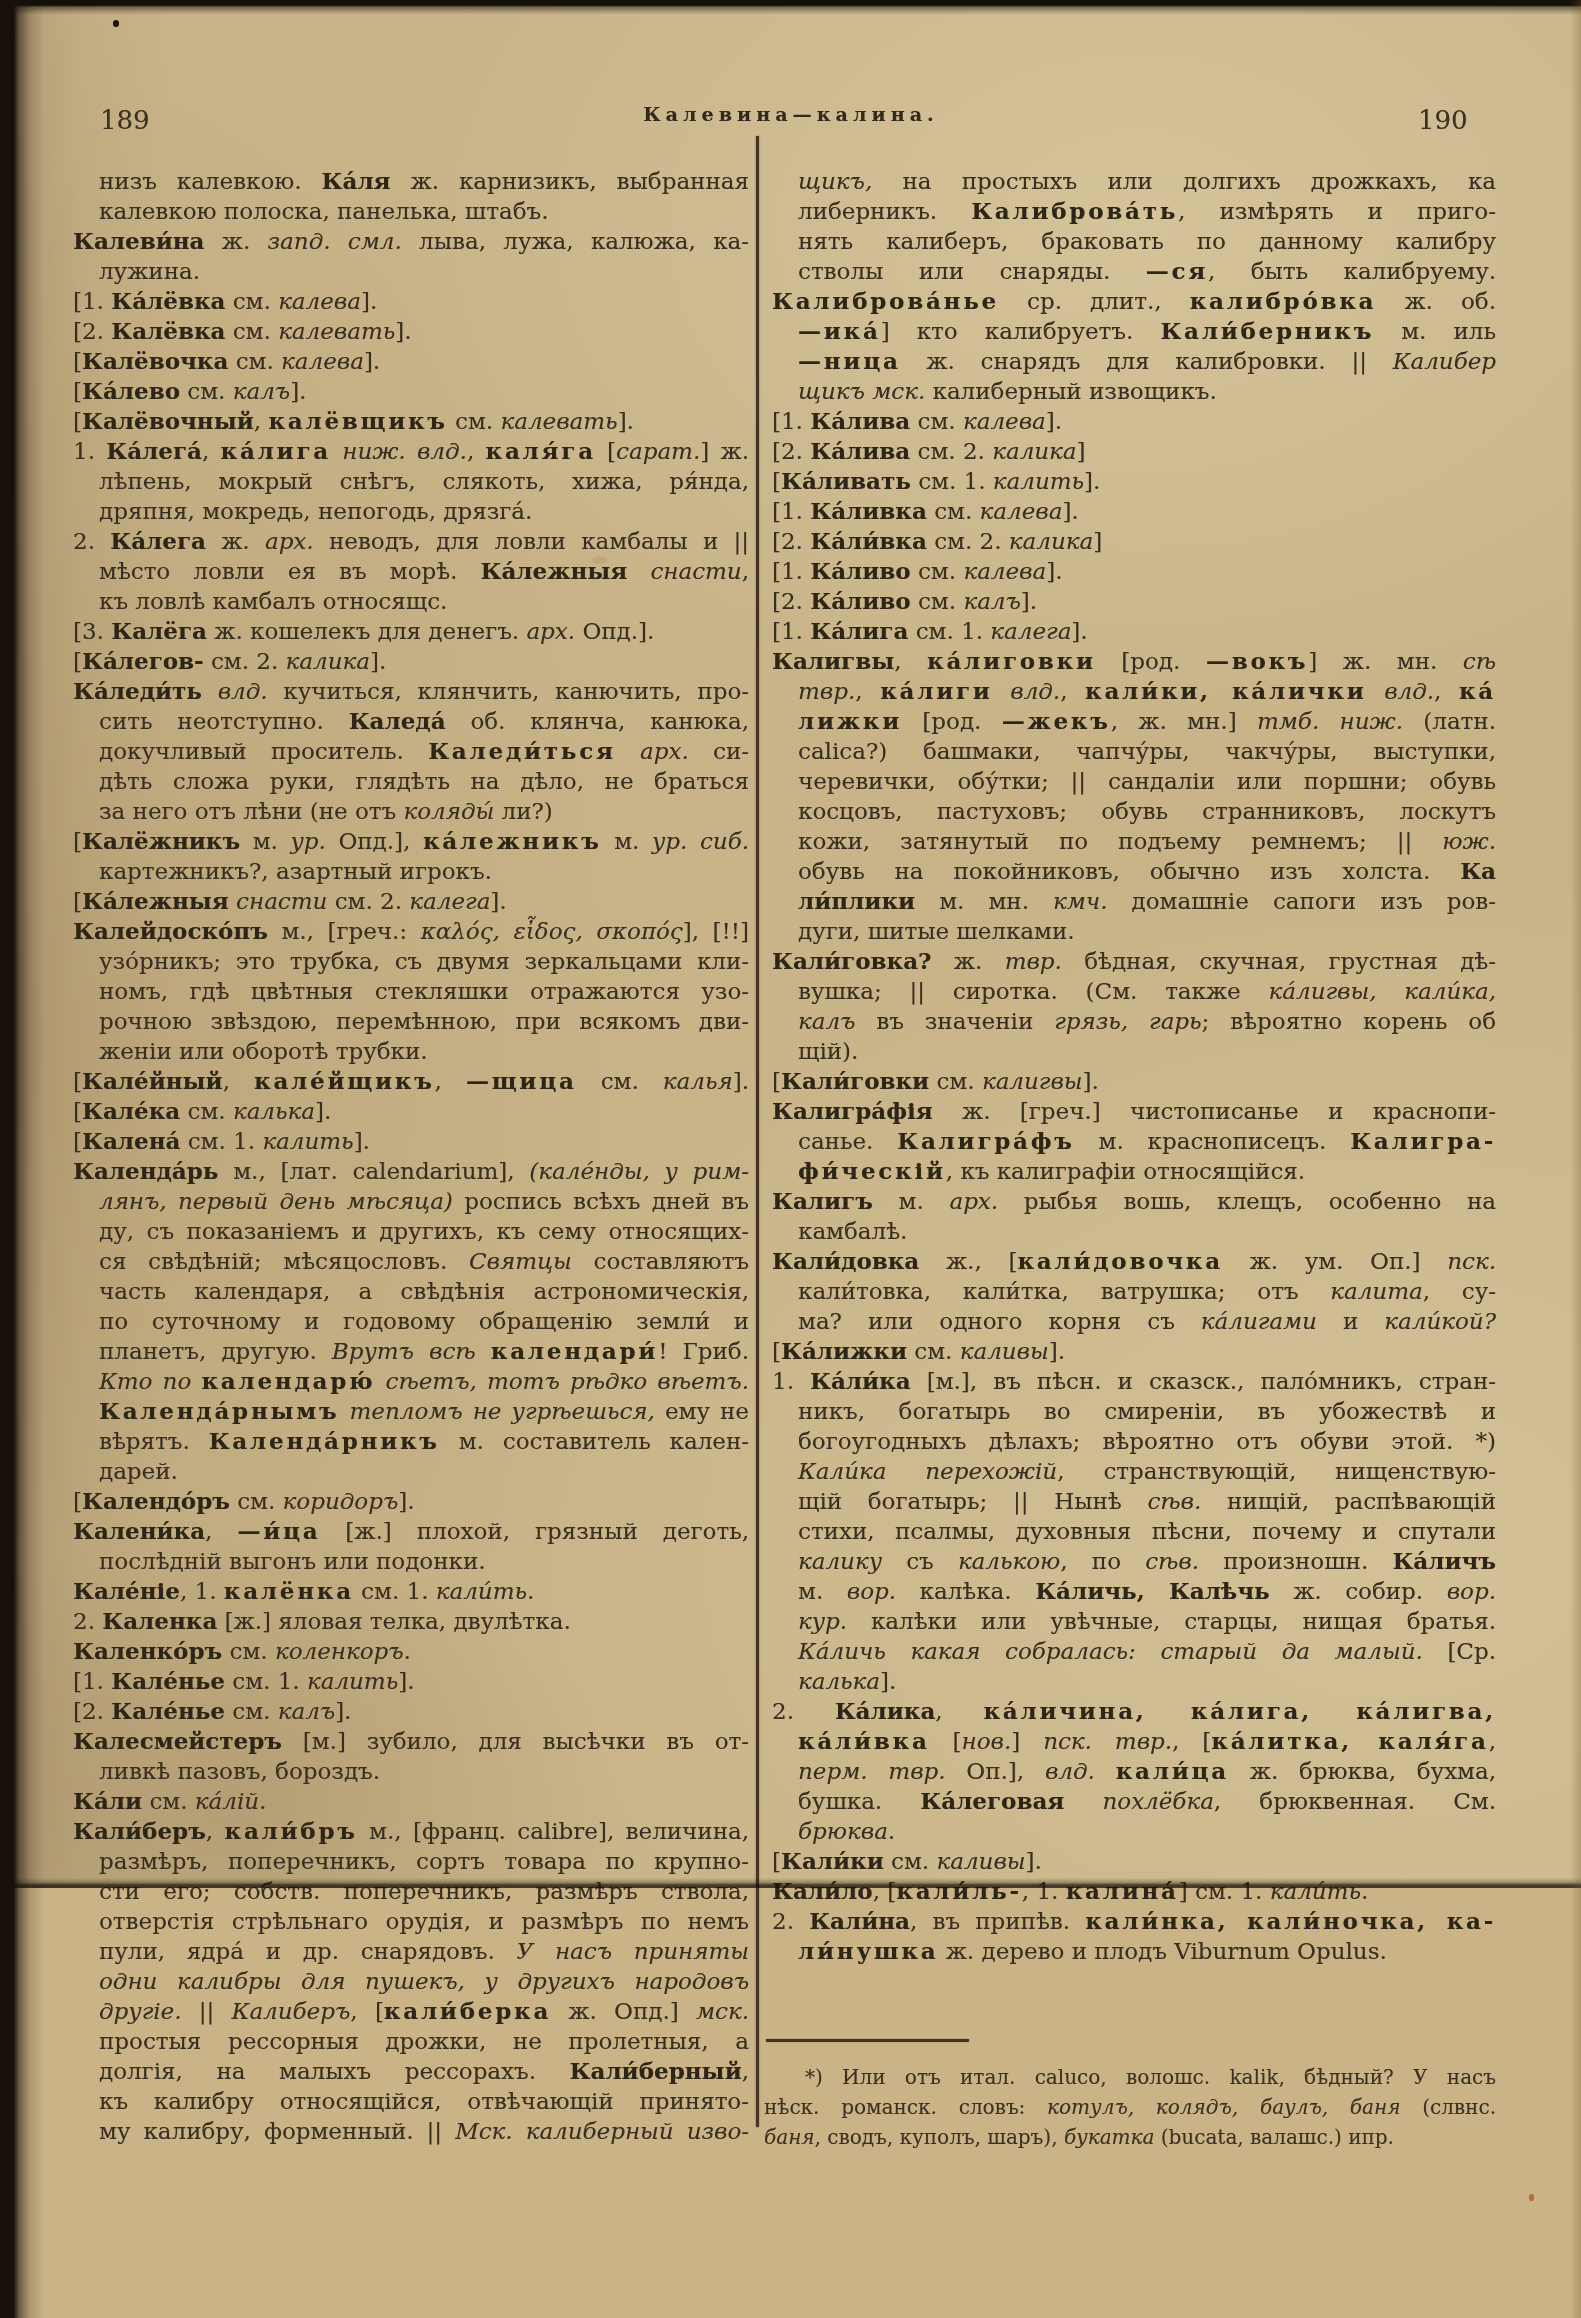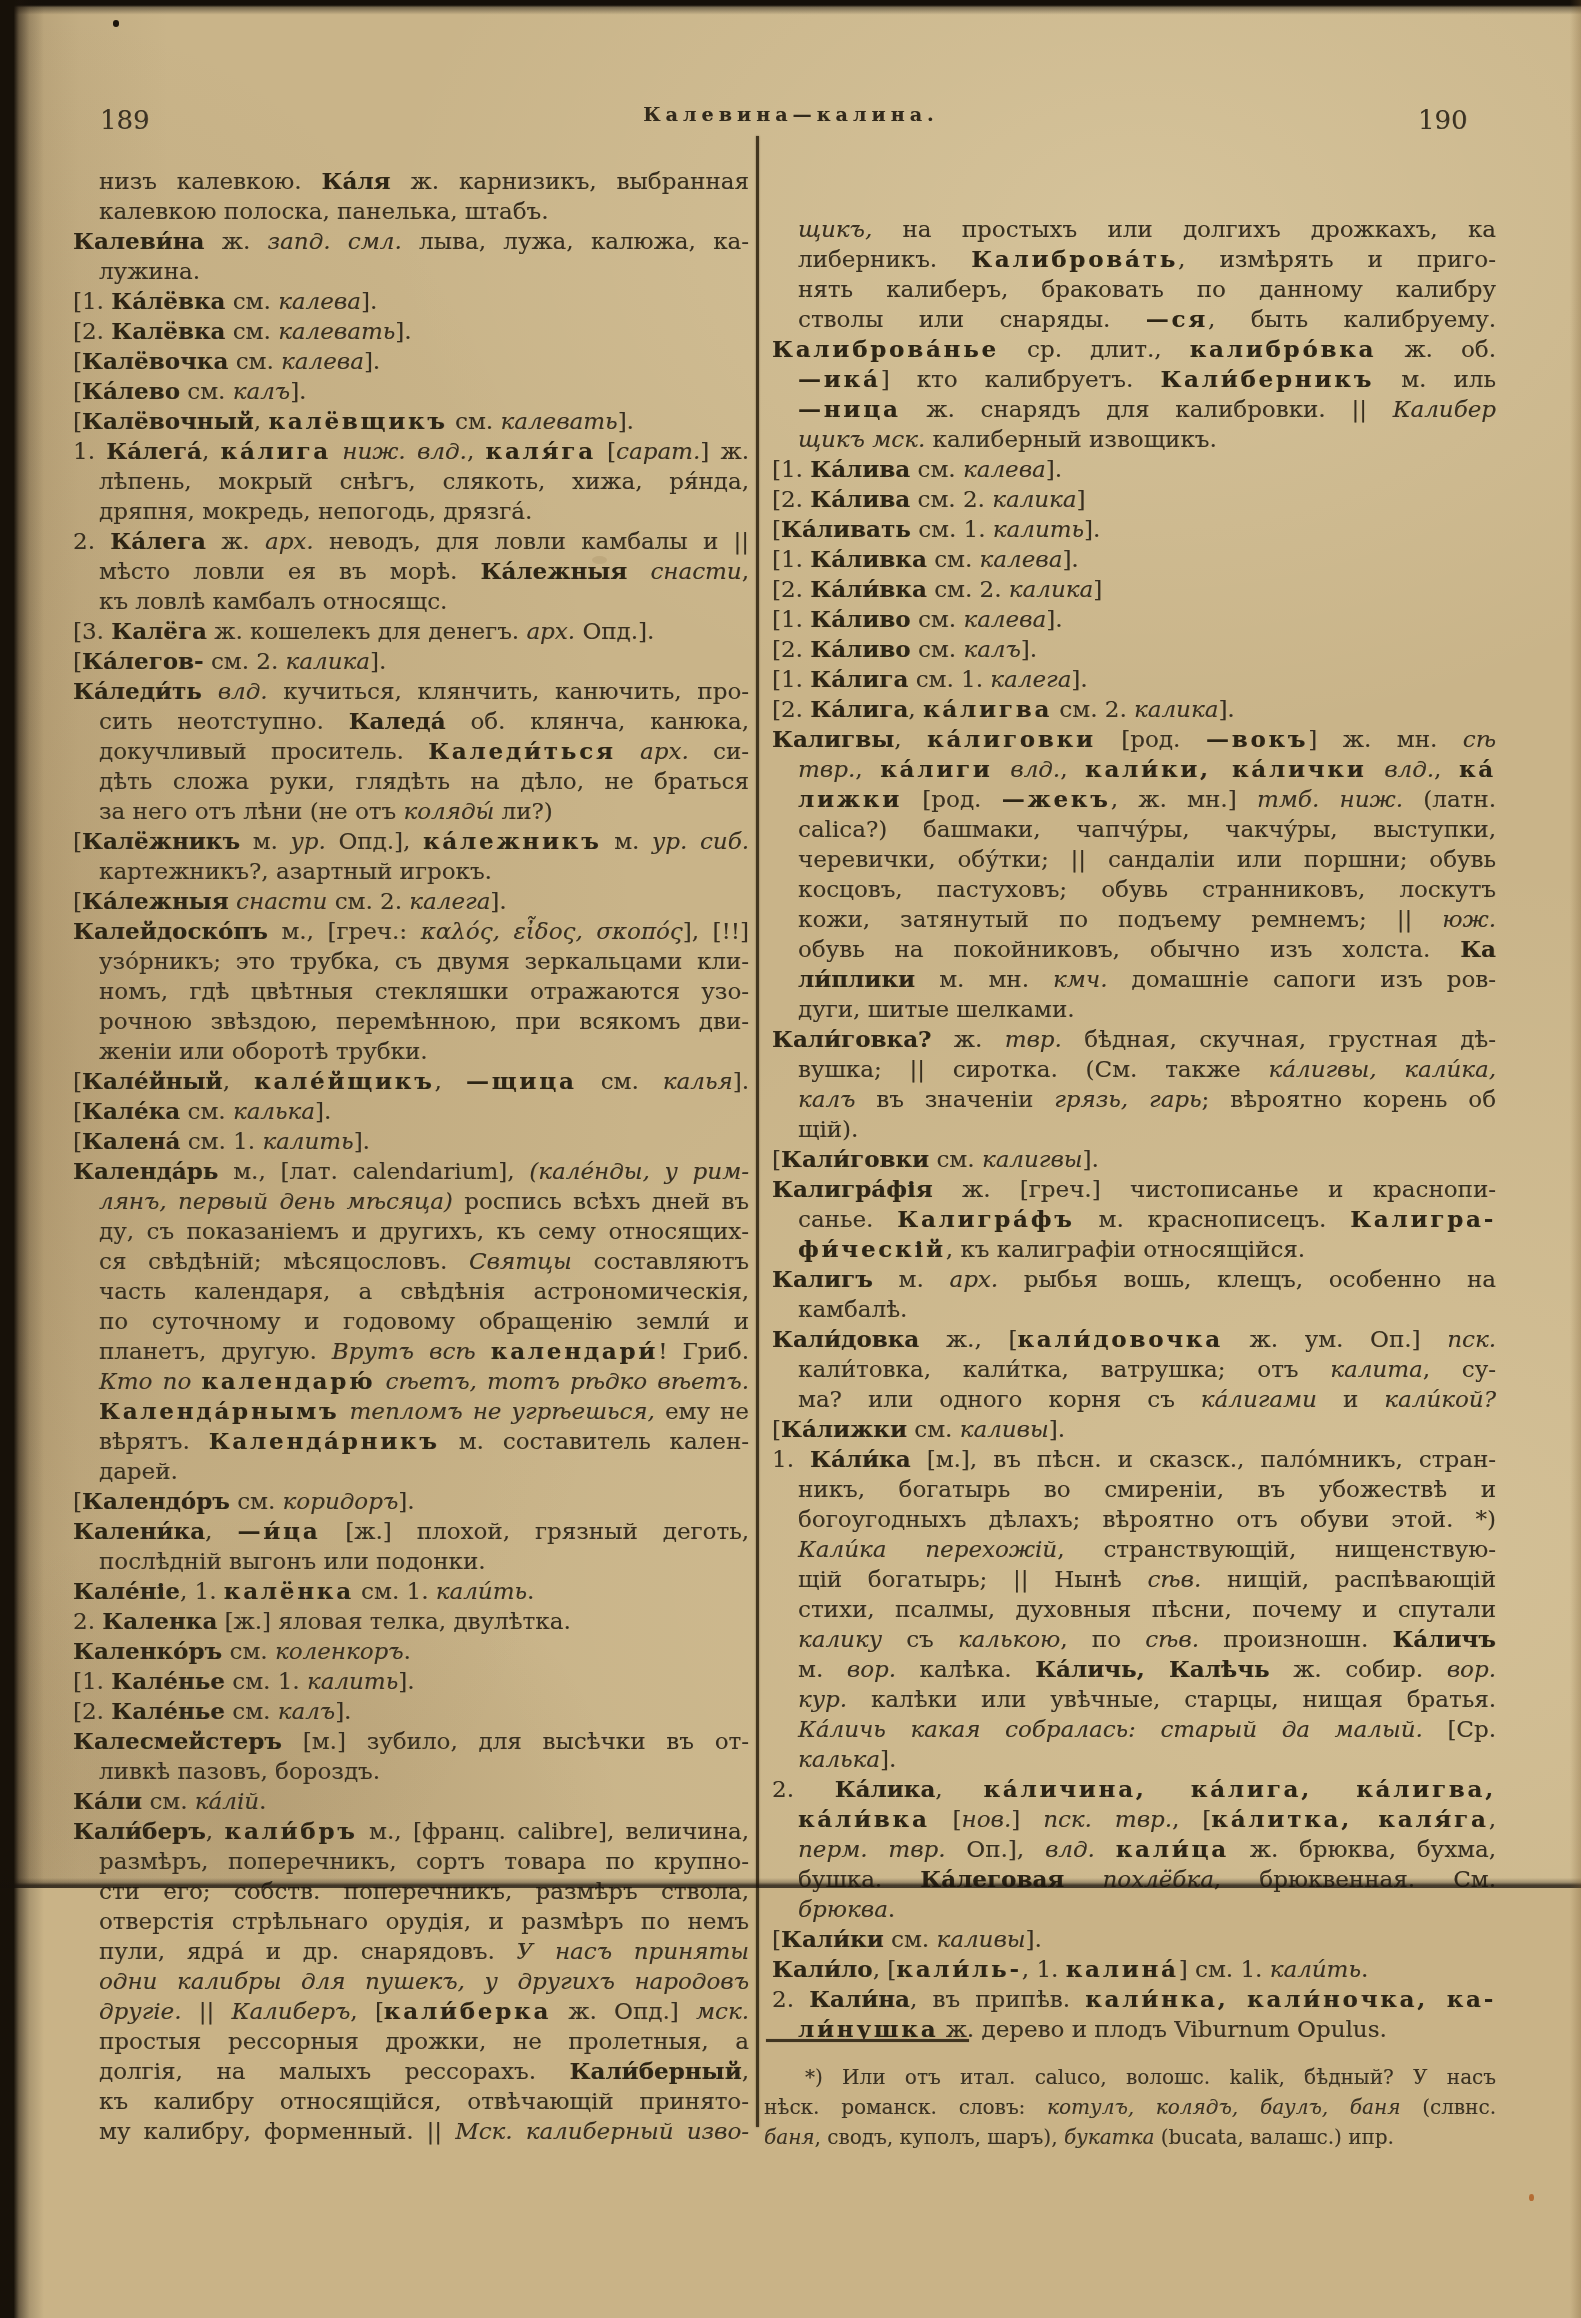--- a/index.html
+++ b/index.html
@@ -40,21 +40,21 @@
   .pagenum.right{left:1418px;}
   .header-title{
     position:absolute;left:0;top:103px;width:1582px;text-align:center;
     font-size:19px;font-weight:bold;letter-spacing:5.1px;color:#322a1c;
     text-shadow:0.3px 0.3px 0.6px rgba(50,40,24,.45);
   }
 
   .col{position:absolute;top:166px;color:#382f20;
     text-shadow:0.3px 0.3px 0.5px rgba(60,47,28,.32);}
   .col.left{left:73px;width:676px;}
-  .col.right{left:772px;width:724px;margin-top:48px;}
+  .col.right{left:772px;width:724px;}
   .line{width:100%;height:30px;line-height:30px;font-size:23px;
     box-sizing:border-box;white-space:nowrap;}
   .line.j{white-space:normal;text-align:justify;text-align-last:justify;overflow:hidden;}
   .line.ind{padding-left:26px;}
   span.b{font-weight:bold;color:#2d2515;}
   span.i{font-style:italic;}
   span.s{font-weight:bold;letter-spacing:0.12em;color:#2d2515;}
 
   .divider{position:absolute;left:756px;top:136px;width:2.8px;height:1991px;
     background:#433620;box-shadow:0 0 1.7px rgba(67,54,32,.7);}
@@ -153,21 +153,20 @@
       <div class="line ind j"><span class="s">—ница</span><span> ж. снарядъ для калибровки. || </span><span class="i">Калибер</span></div>
       <div class="line ind"><span class="i">щикъ мск.</span><span> калиберный извощикъ.</span></div>
       <div class="line"><span>[1. </span><span class="b">Ка́лива</span><span> см. </span><span class="i">калева</span><span>].</span></div>
       <div class="line"><span>[2. </span><span class="b">Ка́лива</span><span> см. 2. </span><span class="i">калика</span><span>]</span></div>
       <div class="line"><span>[</span><span class="b">Ка́ливать</span><span> см. 1. </span><span class="i">калить</span><span>].</span></div>
       <div class="line"><span>[1. </span><span class="b">Ка́ливка</span><span> см. </span><span class="i">калева</span><span>].</span></div>
       <div class="line"><span>[2. </span><span class="b">Ка́ли́вка</span><span> см. 2. </span><span class="i">калика</span><span>]</span></div>
       <div class="line"><span>[1. </span><span class="b">Ка́ливо</span><span> см. </span><span class="i">калева</span><span>].</span></div>
       <div class="line"><span>[2. </span><span class="b">Ка́ливо</span><span> см. </span><span class="i">калъ</span><span>].</span></div>
       <div class="line"><span>[1. </span><span class="b">Ка́лига</span><span> см. 1. </span><span class="i">калега</span><span>].</span></div>
-      <div class="line"><span>[2. </span><span class="b">Ка́лига</span><span>, </span><span class="s">ка́лигва</span><span> см. 2. </span><span class="i">калика</span><span>].</span></div>
       <div class="line j"><span class="b">Калигвы</span><span>, </span><span class="s">ка́лиговки</span><span> [род. </span><span class="s">—вокъ</span><span>] ж. мн. </span><span class="i">сѣ</span></div>
       <div class="line ind j"><span class="i">твр.</span><span>, </span><span class="s">ка́лиги</span><span> </span><span class="i">влд.</span><span>, </span><span class="s">кали́ки, ка́лички</span><span> </span><span class="i">влд.</span><span>, </span><span class="s">ка́</span></div>
       <div class="line ind j"><span class="s">лижки</span><span> [род. </span><span class="s">—жекъ</span><span>, ж. мн.] </span><span class="i">тмб. ниж.</span><span> (латн.</span></div>
       <div class="line ind j"><span>calica?) башмаки, чапчу́ры, чакчу́ры, выступки,</span></div>
       <div class="line ind j"><span>черевички, обу́тки; || сандаліи или поршни; обувь</span></div>
       <div class="line ind j"><span>косцовъ, пастуховъ; обувь странниковъ, лоскутъ</span></div>
       <div class="line ind j"><span>кожи, затянутый по подъему ремнемъ; || </span><span class="i">юж.</span></div>
       <div class="line ind j"><span>обувь на покойниковъ, обычно изъ холста. </span><span class="b">Ка</span></div>
       <div class="line ind j"><span class="b">ли́плики</span><span> м. мн. </span><span class="i">кмч.</span><span> домашніе сапоги изъ ров-</span></div>
       <div class="line ind"><span>дуги, шитые шелками.</span></div>

